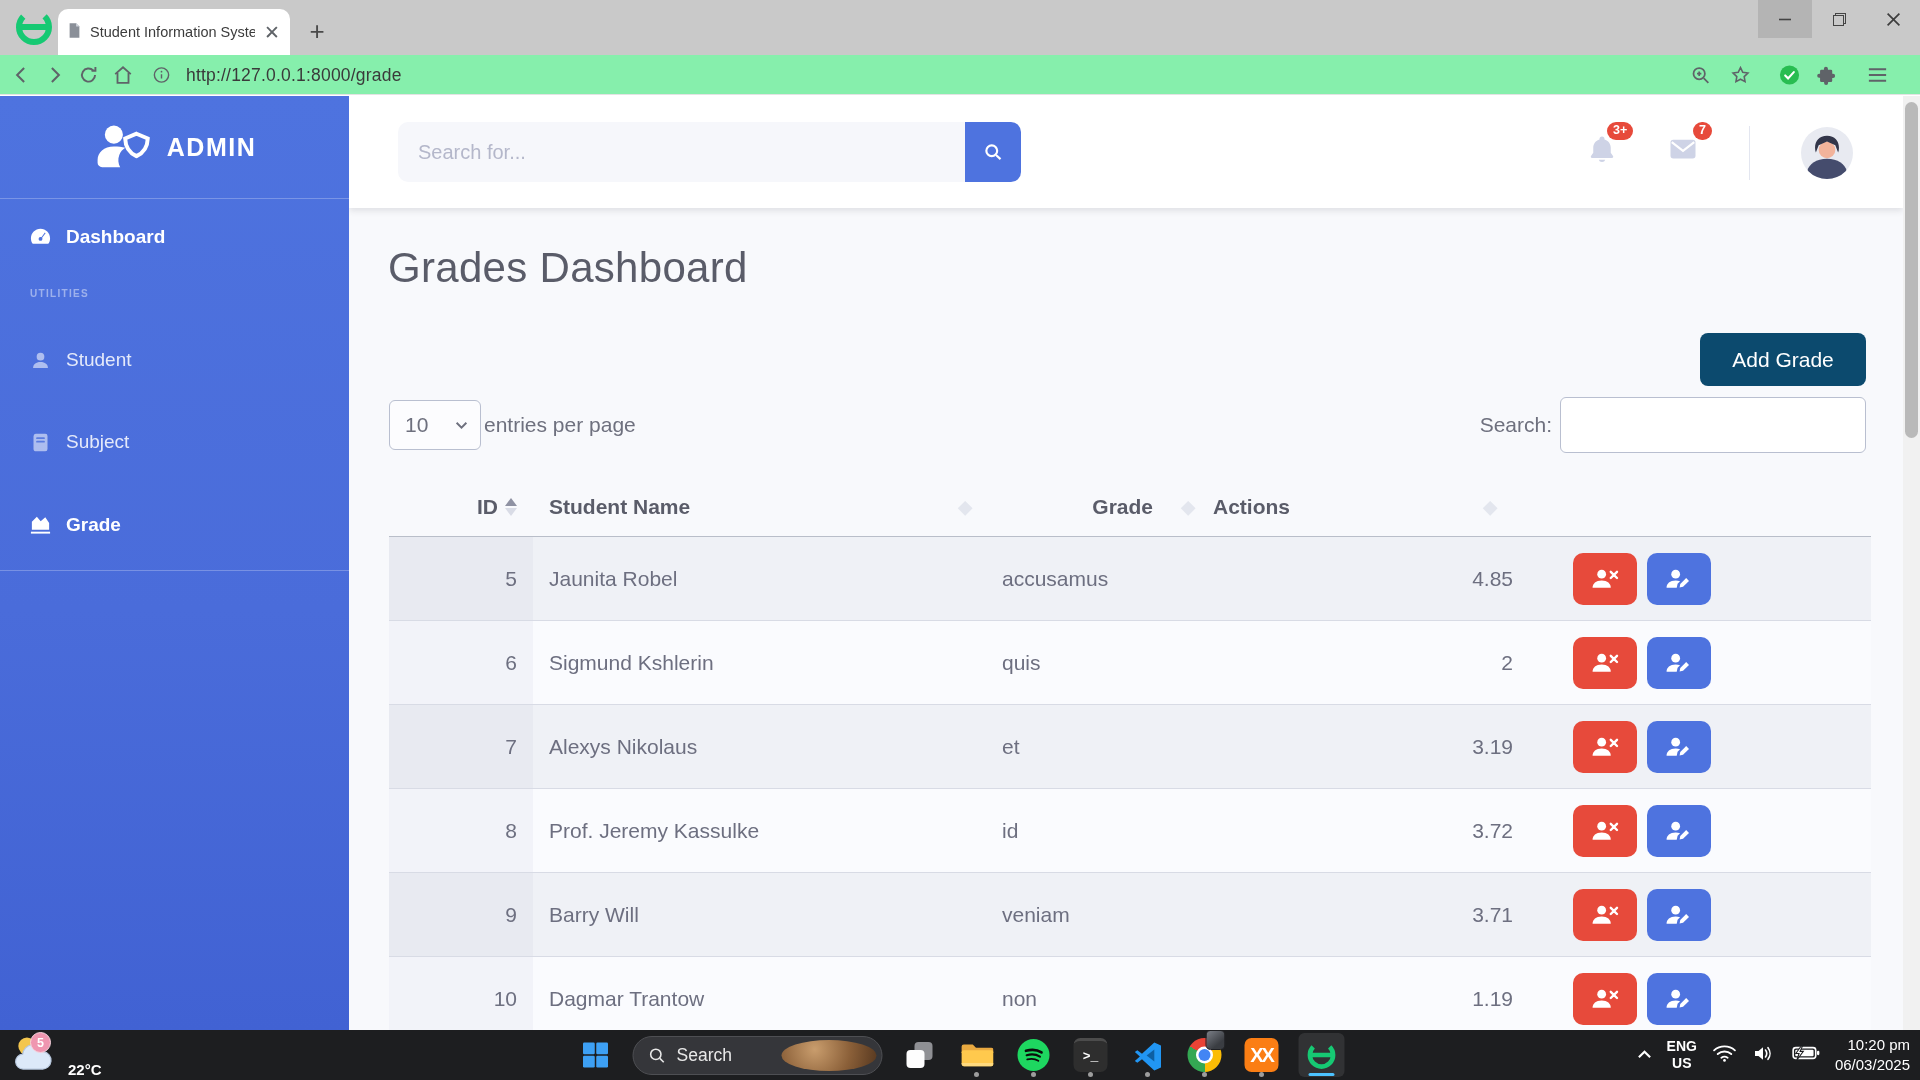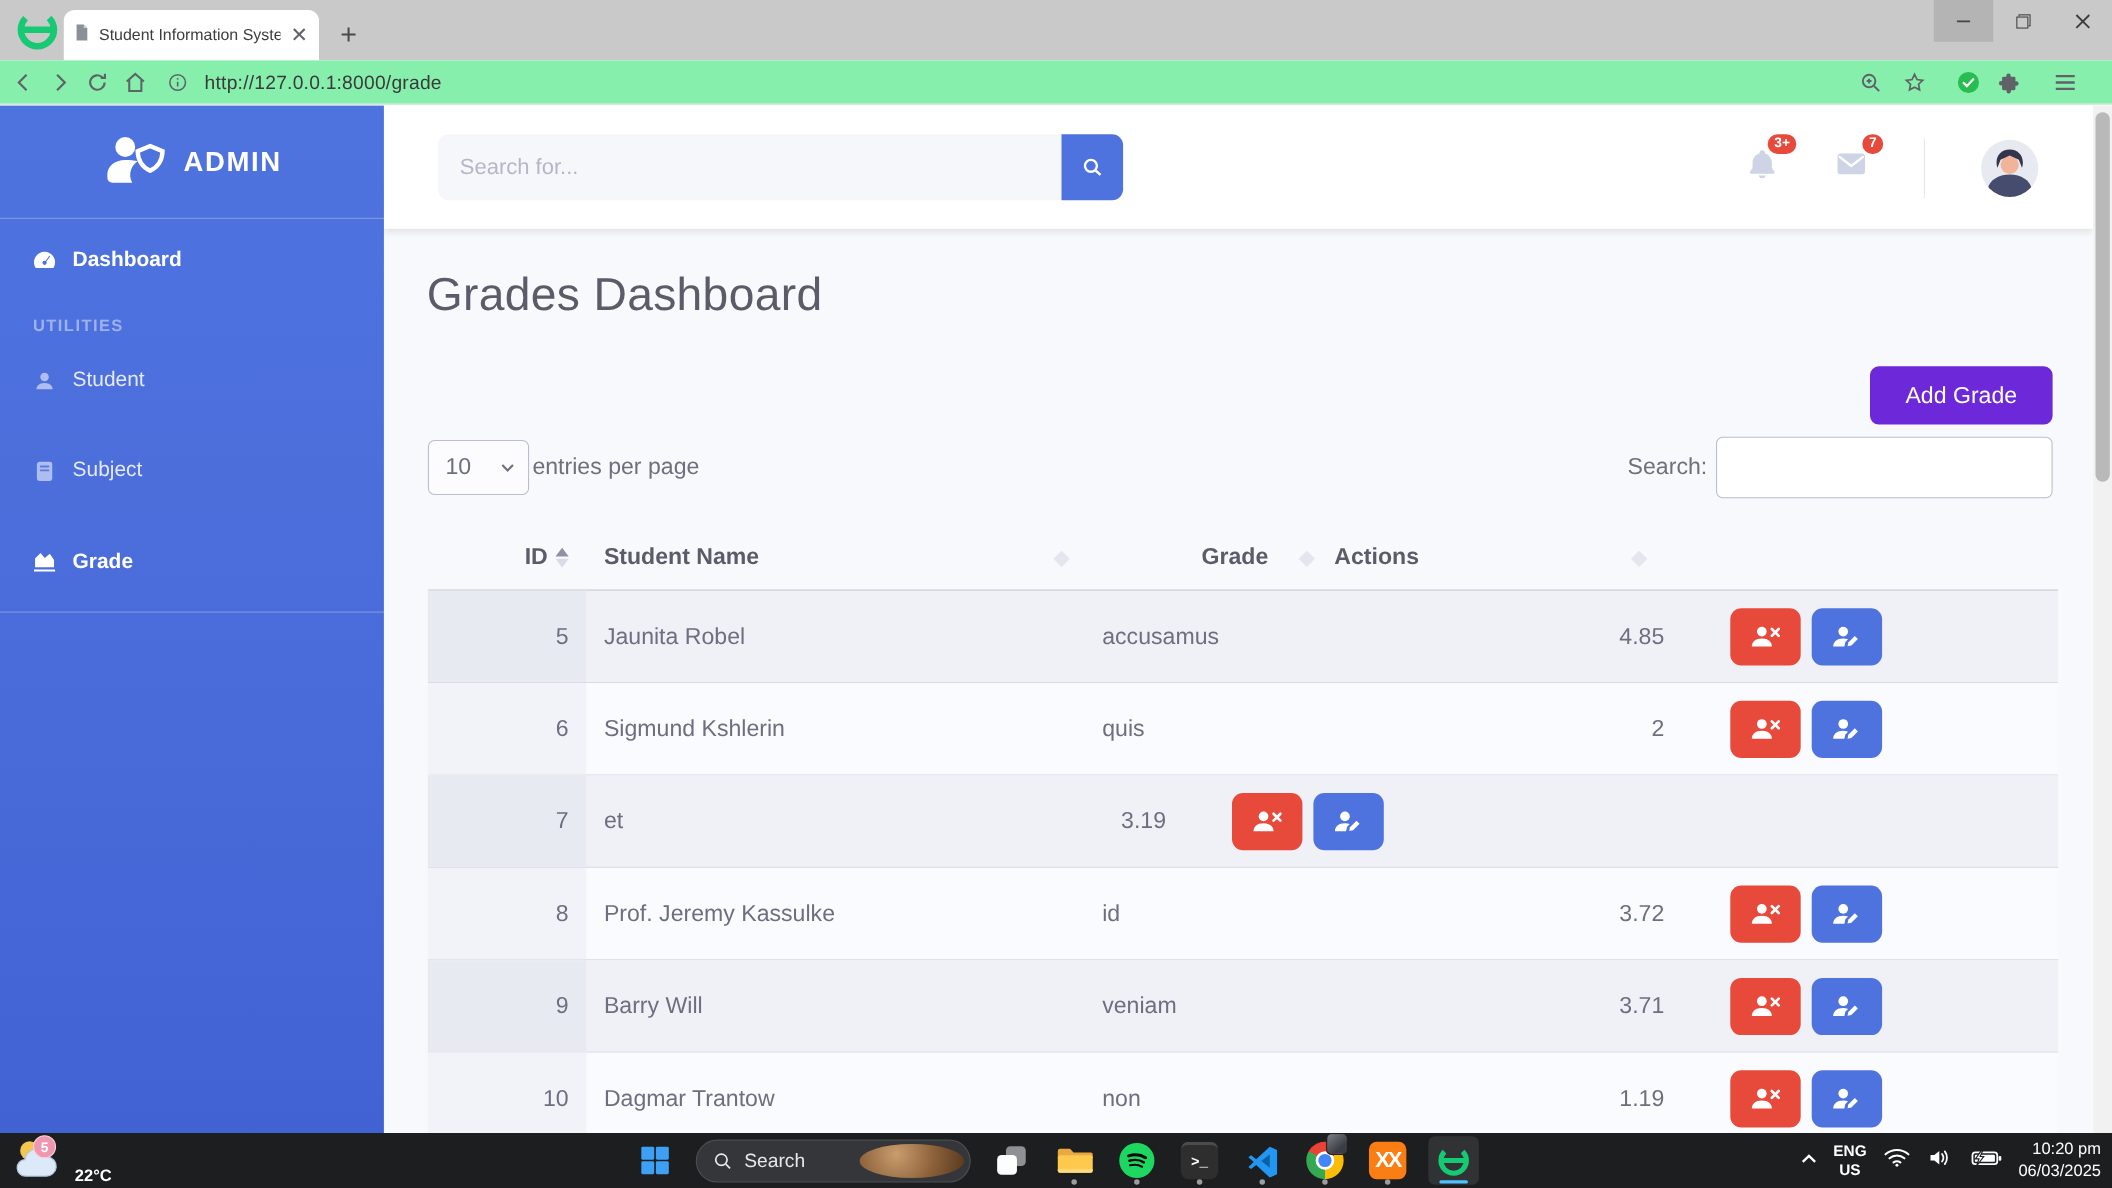--- a/index.html
+++ b/index.html
@@ -36,22 +36,22 @@
   .sidebar { position:absolute; left:0; top:0; width:349px; height:934px;
              background:linear-gradient(180deg,#4e73df 0%,#4a6cda 55%,#4162d3 100%); color:#fff; }
   .brand { height:102px; display:flex; align-items:center; justify-content:center; gap:16px; }
   .brand-text { font-size:25px; font-weight:bold; letter-spacing:1.5px; }
   .sb-divider { border:0; border-top:1px solid rgba(255,255,255,.25); margin:0 0; }
   .sb-item { display:flex; align-items:center; gap:14px; padding:26px 28px; font-size:19px;
              color:rgba(255,255,255,.85); }
   .sb-item .ic { width:24px; display:flex; justify-content:center; color:rgba(255,255,255,.55); }
   .sb-item.bold { font-weight:bold; color:#fff; }
   .sb-item.bold .ic { color:#fff; }
-  .sb-heading { font-size:15px; font-weight:bold; letter-spacing:1.3px; color:rgba(255,255,255,.45);
-                margin:14px 0 0 30px; }
+  .sb-heading { font-size:10px; font-weight:bold; letter-spacing:1.3px; color:rgba(255,255,255,.45);
+                margin:14px 0 20px 30px; }
   .sb-item.g2 { padding:30px 28px; }
 
   .main { position:absolute; left:349px; top:0; width:1554px; height:934px; overflow:hidden; }
 
   .topbar { position:relative; width:100%; height:112px; background:#fff;
             box-shadow:0 3px 6px rgba(58,59,69,.12); }
   .top-search { position:absolute; left:49px; top:26px; display:flex; height:60px; }
   .top-search input { width:567px; height:60px; border:none; outline:none; background:#f6f7fb;
             border-radius:10px 0 0 10px; padding:0 20px; font-size:20px; color:#555;
             font-family:"Liberation Sans",sans-serif; }
@@ -61,21 +61,21 @@
   .top-ic { position:absolute; top:38px; }
   .badge { position:absolute; background:#e74a3b; color:#fff; font-size:12.5px; font-weight:bold;
            border-radius:10px; padding:2px 6px; line-height:1.1; }
   .top-divider { position:absolute; left:1400px; top:30px; width:1px; height:54px; background:#e3e6f0; }
   .avatar { position:absolute; left:1452px; top:31px; width:52px; height:52px; border-radius:50%;
             overflow:hidden; background:#e8eaf1; }
 
   .page-title { margin:36px 0 0 39px; font-size:42px; font-weight:400; color:#5a5c69; letter-spacing:.3px; }
 
   .add-row { display:flex; justify-content:flex-end; margin:41px 37px 0 0; }
-  .btn-add { background:#6d28d9; color:#fff; border:none; border-radius:8px; width:166px; height:53px;
+  .btn-add { background:#0c4a6e; color:#fff; border:none; border-radius:8px; width:166px; height:53px;
              font-size:21px; font-family:"Liberation Sans",sans-serif; }
 
   .controls { display:flex; align-items:center; justify-content:space-between; margin:11px 37px 0 40px; }
   .entries { display:flex; align-items:center; }
   .select { width:92px; height:50px; border:1px solid #b9bfd0; border-radius:6px; background:#fcfcfe;
             display:flex; align-items:center; justify-content:space-between; padding:0 12px 0 15px;
             font-size:21px; color:#6e707e; }
   .entries-label { font-size:21px; color:#6e707e; margin-left:3px; }
   .tsearch { display:flex; align-items:center; gap:8px; }
   .tsearch label { font-size:21px; color:#6e707e; }
@@ -433,20 +433,21 @@
                 <svg viewBox="0 0 30 24" width="29" height="23">
                   <circle cx="11" cy="7.5" r="4.6" fill="#fff"></circle>
                   <path d="M11 14c-6 0-9.5 3.2-9.5 7.6h10.6l.9-4.2 2.6-2.6c-1.5-.5-3-0.8-4.6-.8z" fill="#fff"></path>
                   <path d="M15.8 17.8l6.2-6.2 2.9 2.9-6.2 6.2-3.6.7z" fill="#fff"></path>
                 </svg>
               </button>
           </div>
         </div>
         <div class="trow odd">
           <div class="c-id">7</div>
+          <div class="c-name">Alexys Nikolaus</div>
           <div class="c-code">et</div>
           <div class="c-grade">3.19</div>
           <div class="c-actions">
             <button class="abtn del">
                 <svg viewBox="0 0 30 24" width="29" height="23">
                   <circle cx="11" cy="7.5" r="4.6" fill="#fff"></circle>
                   <path d="M11 14c-6 0-9.5 3.2-9.5 7.6h19C20.5 17.2 17 14 11 14z" fill="#fff"></path>
                   <path d="M20.5 5l6.5 6.5M27 5l-6.5 6.5" stroke="#fff" stroke-width="2.5" stroke-linecap="round"></path>
                 </svg>
               </button>

